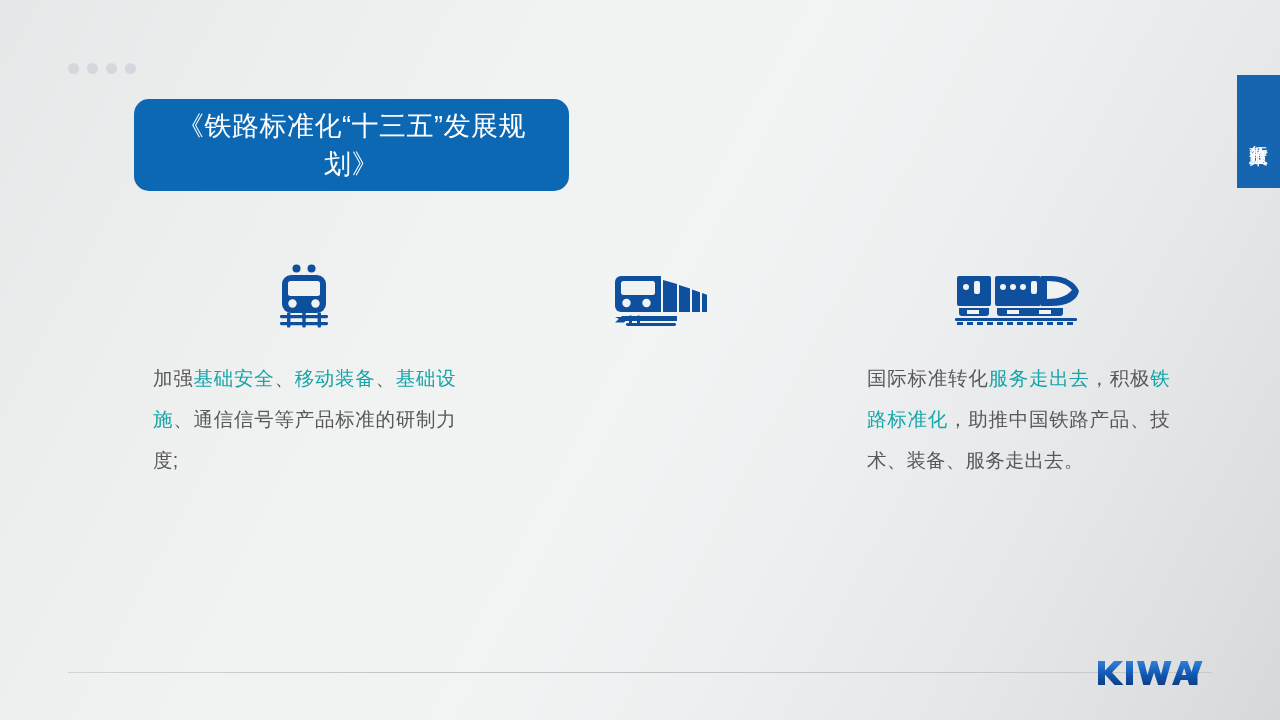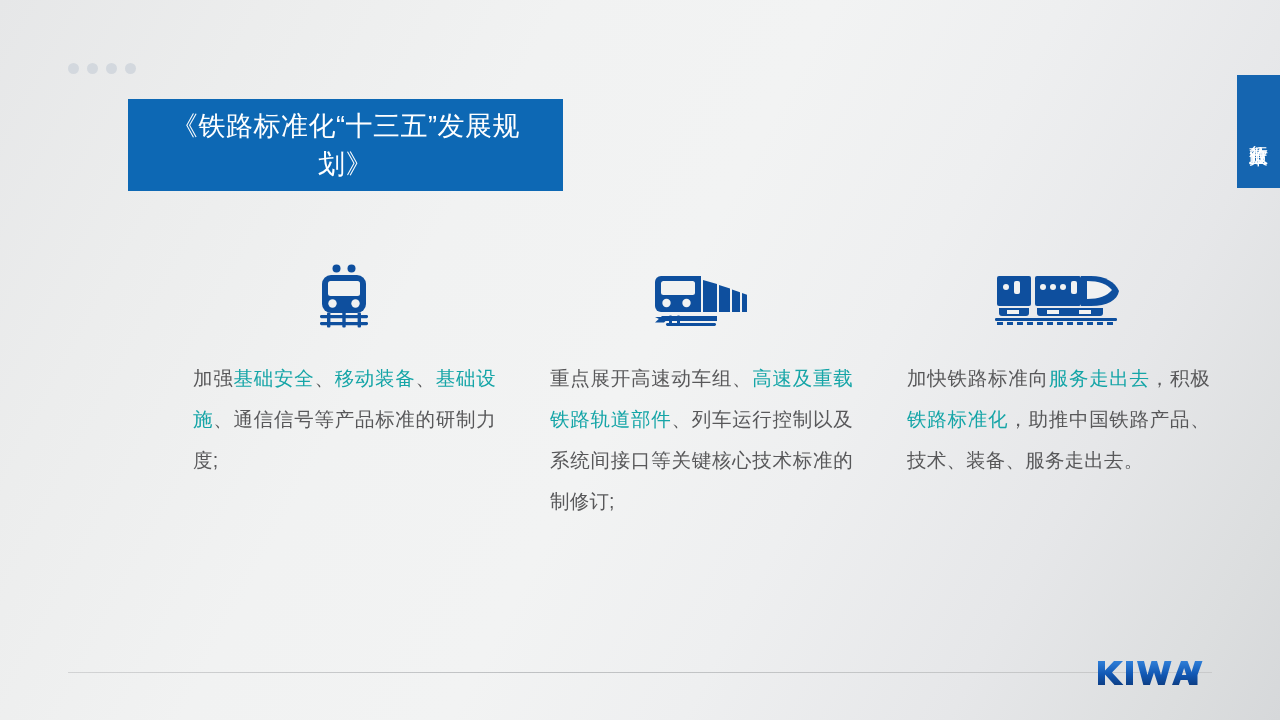--- a/index.html
+++ b/index.html
@@ -43,30 +43,31 @@
     display: block;
     width: 11px;
     height: 11px;
     border-radius: 50%;
     background: #d3d8de;
   }
 
   
   #title-banner {
     position: absolute;
-    left: 128px;
+    left: 134px;
     top: 99px;
     width: 435px;
     height: 92px;
     background: #0d68b4;
     display: flex;
     align-items: center;
     justify-content: center;
     box-sizing: border-box;
     padding: 0 22px;
+    border-radius: 15px;
   }
   #title-banner .title-text {
     color: #ffffff;
     font-size: 27px;
     line-height: 38px;
     text-align: center;
     letter-spacing: 0.5px;
     font-weight: 400;
   }
 
@@ -91,21 +92,20 @@
     letter-spacing: 1px;
   }
 
   
   #columns {
     position: absolute;
     left: 0;
     top: 250px;
     width: 1196px;
     display: flex;
-    padding-left: 40px;
   }
   .column {
     width: 373px;
     box-sizing: border-box;
   }
   .column.c1 { margin-left: 125px; }
   .column.c2 { margin-left: 0px; }
   .column.c3 { margin-left: 0px; }
 
   .icon-wrap {
@@ -204,21 +204,20 @@
             <path d="M89 27l5 1.8V46h-5z"></path>
             <path d="M2 51h62v4H10z"></path>
             <path d="M12 50h52v4.5H12z"></path>
             <path d="M2 56.5l7-6.5h9l-7 6.5z"></path>
             <rect x="16" y="49.5" width="3" height="9" rx="1"></rect>
             <rect x="24" y="49.5" width="3" height="9" rx="1"></rect>
             <rect x="13" y="57" width="50" height="3" rx="1.4"></rect>
           </g>
         </svg>
       </div>
-      <div class="col-body"><span>重点展开高速动车组、</span><span class="hl" style="color: rgb(21, 165, 167);">高速及重载铁路轨道部件</span><span>、列车运行控制以及系统间接口等关键核心技术标准的制修订;</span></div>
     </div>
 
     <div class="column c3">
       <div class="icon-wrap">
         <svg width="126" height="58" viewBox="0 0 126 58" aria-hidden="true">
           <g fill="#0e4f9e">
             <rect x="2" y="6" width="34" height="30" rx="2"></rect>
             <rect x="40" y="6" width="46" height="30" rx="2"></rect>
             <path d="M86 6h10c14 0 24 6 28 15 -1.5 9 -12 15 -28 15H86z"></path>
             <circle cx="11" cy="17" r="3" fill="#f1f2f2"></circle>
@@ -244,21 +243,21 @@
               <rect x="62" y="52" width="6" height="3"></rect>
               <rect x="72" y="52" width="6" height="3"></rect>
               <rect x="82" y="52" width="6" height="3"></rect>
               <rect x="92" y="52" width="6" height="3"></rect>
               <rect x="102" y="52" width="6" height="3"></rect>
               <rect x="112" y="52" width="6" height="3"></rect>
             </g>
           </g>
         </svg>
       </div>
-      <div class="col-body"><span>加快铁路标准向</span><span class="hl" style="color: rgb(21, 165, 167);">服务走出去</span><span>，积极</span><span class="hl" style="color: rgb(21, 165, 167);">铁路标准化</span><span>，助推中国铁路产品、技术、装备、服务走出去。</span></div>
+      <div class="col-body"><span>国际标准转化</span><span class="hl" style="color: rgb(21, 165, 167);">服务走出去</span><span>，积极</span><span class="hl" style="color: rgb(21, 165, 167);">铁路标准化</span><span>，助推中国铁路产品、技术、装备、服务走出去。</span></div>
     </div>
 
   </div>
 
   <div id="footer-rule"></div>
   <div id="brand">
     <svg width="108" height="28" viewBox="0 0 108 28" aria-hidden="true">
       <defs>
         <linearGradient id="kg" x1="0" y1="0" x2="0" y2="1">
           <stop offset="0%" stop-color="#2f7fd8"></stop>

